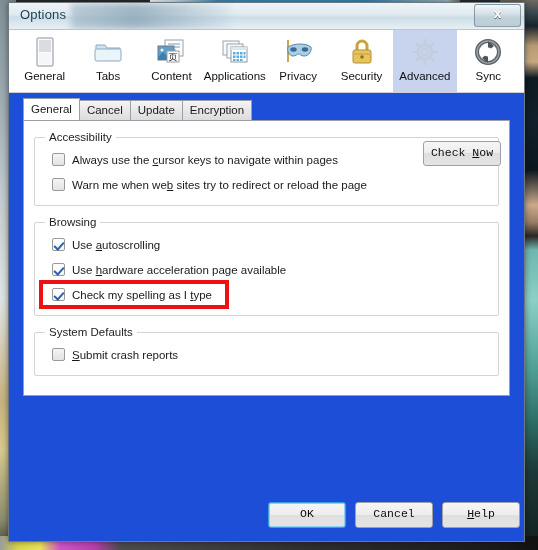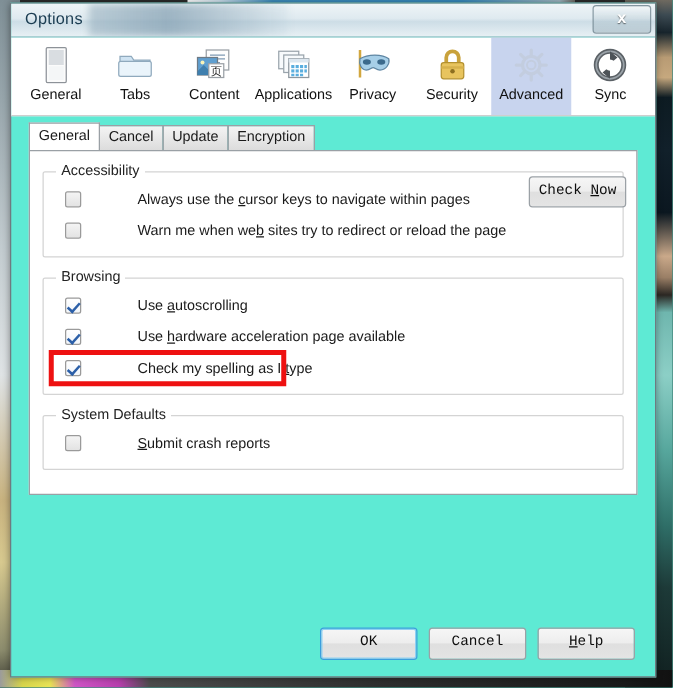--- a/index.html
+++ b/index.html
@@ -38,21 +38,21 @@
   }
   .bg-left {
     position: absolute; left: 0; top: 0; width: 16px; height: 550px;
     background: linear-gradient(to bottom, #7f8f96 0px, #98a6ac 80px, #c3ccd0 200px,
       #dfe3e5 300px, #c8b27f 400px, #d7c98f 450px, #8c8c6d 520px, #3a3a32 550px);
   }
 
   
   #dialog {
     position: absolute; left: 8px; top: 2px; width: 515px; height: 538px;
-    background: #5eead4;
+    background: #1d4ed8;
     border: 1px solid #6f7a80;
     box-shadow: 0 0 6px rgba(0,0,0,.45);
   }
 
   
   .titlebar {
     position: relative; height: 26px;
     background: linear-gradient(to bottom, #eef4f7 0%, #dfeaf0 45%, #cddde6 55%, #e7f0f4 100%);
     border-bottom: 1px solid #b6c6cf;
     overflow: hidden;
@@ -119,21 +119,21 @@
   }
 
   fieldset.group {
     border: 1px solid #d4d4d4; border-radius: 2px;
     margin: 0 0 10px 0; padding: 4px 8px 8px 8px;
   }
   fieldset.group legend {
     font-size: 11.5px; color: #222; padding: 0 4px; margin-left: 2px;
   }
 
-  .row { display: flex; align-items: center; height: 25px; position: relative; gap: 38px; }
+  .row { display: flex; align-items: center; height: 25px; position: relative; }
   .row .lbl { font-size: 11.5px; color: #1a1a1a; }
   .cb {
     width: 13px; height: 13px; box-sizing: border-box;
     border: 1px solid #9a9a9a; border-radius: 2px;
     margin: 0 7px 0 9px; position: relative; flex: none;
     background: linear-gradient(to bottom,#f4f4f4,#e3e3e3);
     cursor: pointer;
   }
   .cb.checked { background: linear-gradient(to bottom,#ffffff,#f2f6fb); }
   .cb.checked::after {
@@ -164,21 +164,21 @@
     box-shadow: 0 0 0 1px #8fd0f2 inset;
   }
   .check-now {
     position: absolute; right: 8px; top: 20px;
     width: 76px; height: 23px; line-height: 21px;
   }
 
   .btnrow {
     position: absolute; left: 0; right: 0; bottom: 13px;
     display: flex; justify-content: flex-end; gap: 9px;
-    padding-right: 16px;
+    padding-right: 4px;
   }
   .btnrow .btn { width: 76px; height: 24px; line-height: 22px; }
 </style>
 </head>
 <body>
 
 <div id="desktop">
   <div class="bg-left"></div>
   <div class="bg-blue-strip"></div>
   <div class="bg-right"></div>

